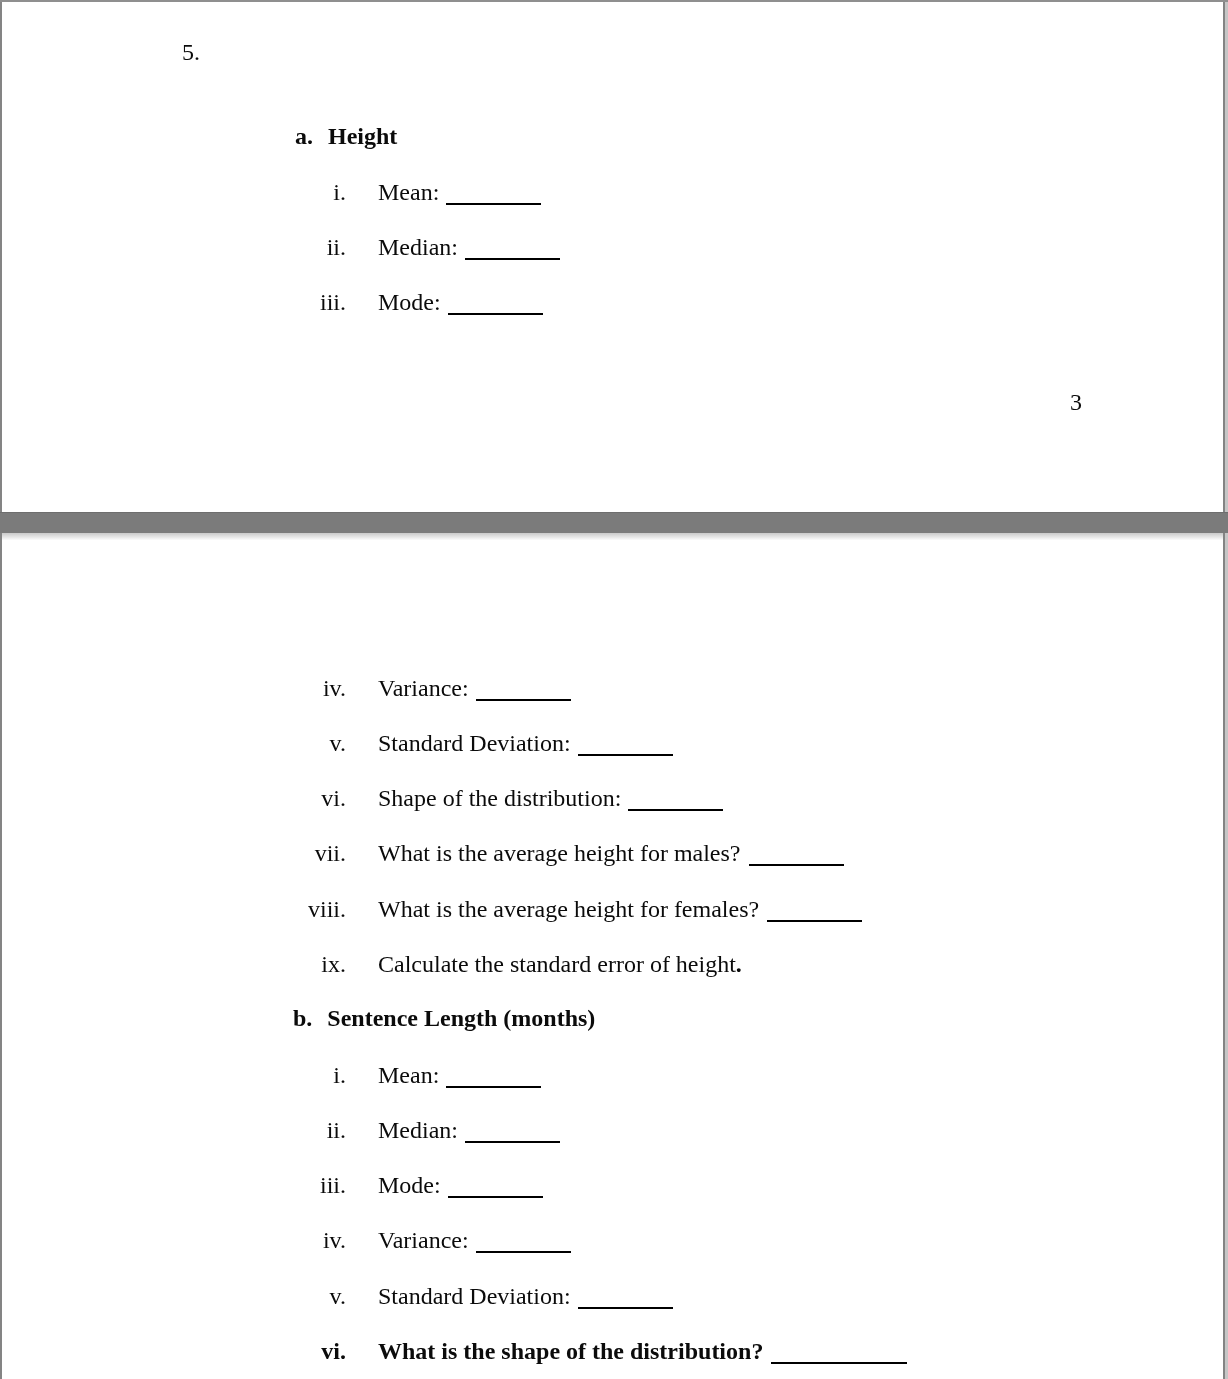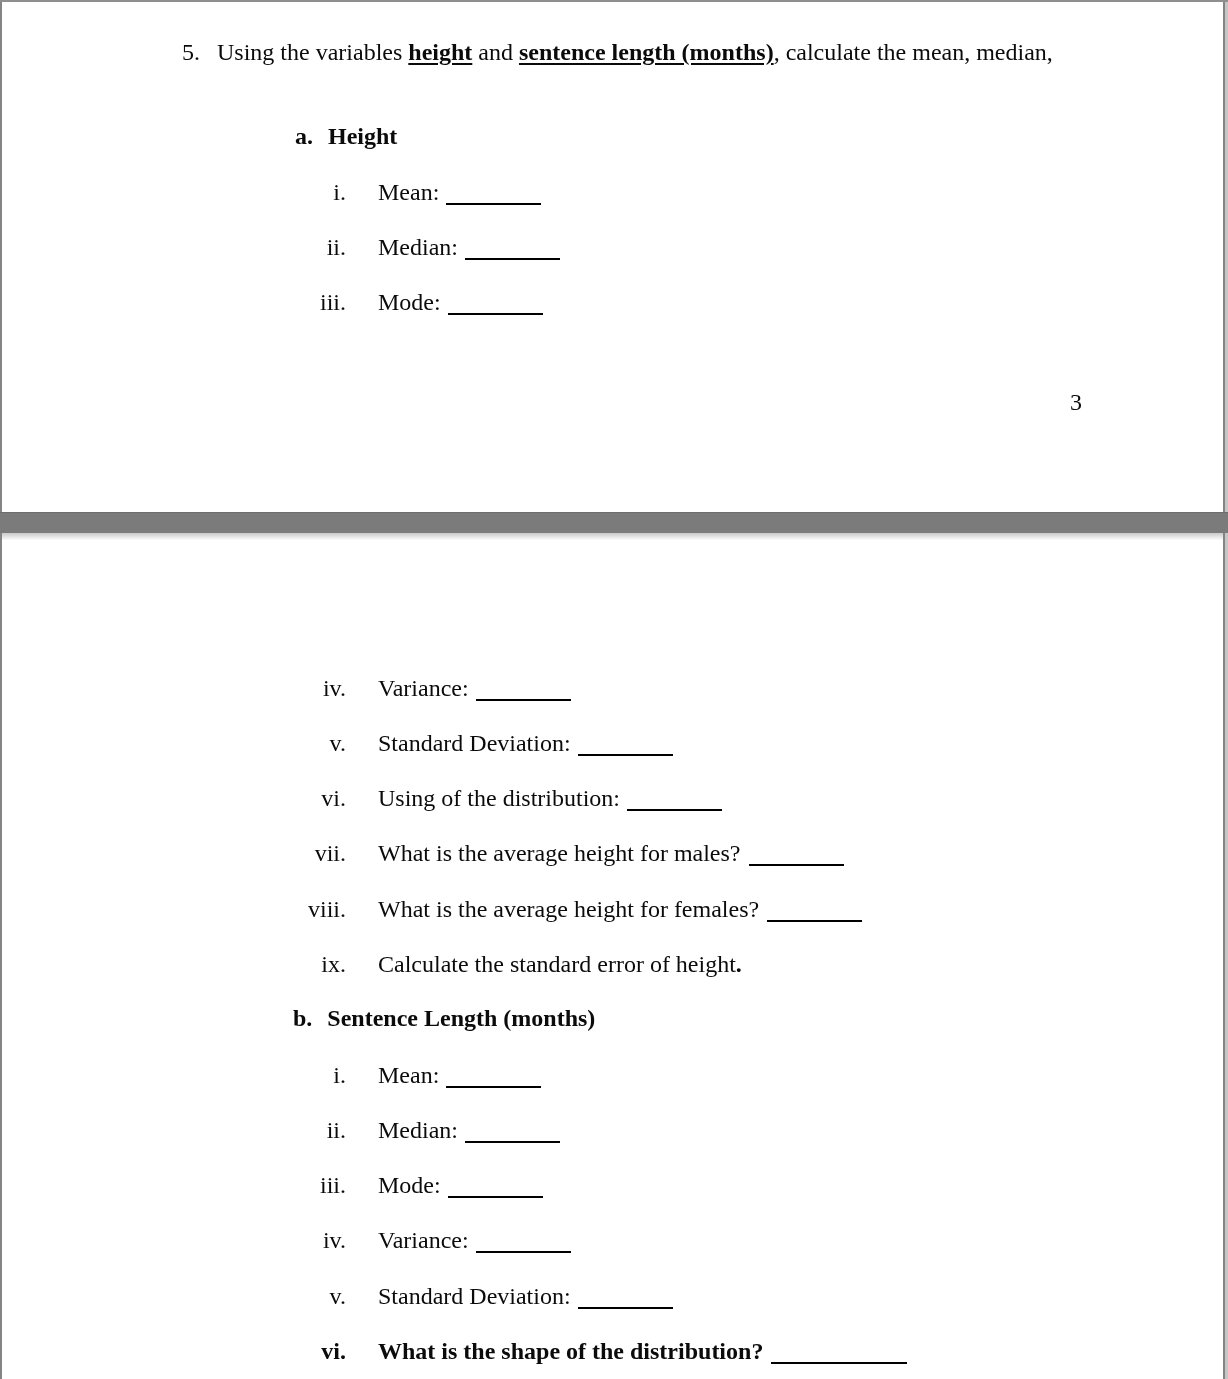--- a/index.html
+++ b/index.html
@@ -51,21 +51,20 @@
 </head>
 <body>
 
 <div class="viewer">
 
   <div>
 
     <div class="q">
       <span class="qnum">5.</span>
       <div>
-        <div class="qline"><span>Using the variables </span><span class="bu">height</span><span> and </span><span class="bu">sentence length (months)</span><span>, calculate the mean, median,</span></div>
       </div>
     </div>
 
     <div class="sec" style="left:255px; top:122px;">
       <span>a.</span><span class="title">Height</span>
     </div>
 
     <div class="row" style="top:178px;">
       <span class="rn">i.</span><span class="lt">Mean:</span><span class="blank"></span>
     </div>
@@ -84,21 +83,21 @@
 
   <div>
 
     <div class="row" style="top:674px;">
       <span class="rn">iv.</span><span class="lt">Variance:</span><span class="blank"></span>
     </div>
     <div class="row" style="top:729px;">
       <span class="rn">v.</span><span class="lt">Standard Deviation:</span><span class="blank"></span>
     </div>
     <div class="row" style="top:784px;">
-      <span class="rn">vi.</span><span class="lt">Using of the distribution:</span><span class="blank"></span>
+      <span class="rn">vi.</span><span class="lt">Shape of the distribution:</span><span class="blank"></span>
     </div>
     <div class="row" style="top:839px;">
       <span class="rn">vii.</span><span class="lt">What is the average height for males?</span><span class="blank qgap"></span>
     </div>
     <div class="row" style="top:895px;">
       <span class="rn">viii.</span><span class="lt">What is the average height for females?</span><span class="blank qgap"></span>
     </div>
     <div class="row" style="top:950px;">
       <span class="rn">ix.</span><span class="lt">Calculate the standard error of height</span><span class="bold">.</span>
     </div>

